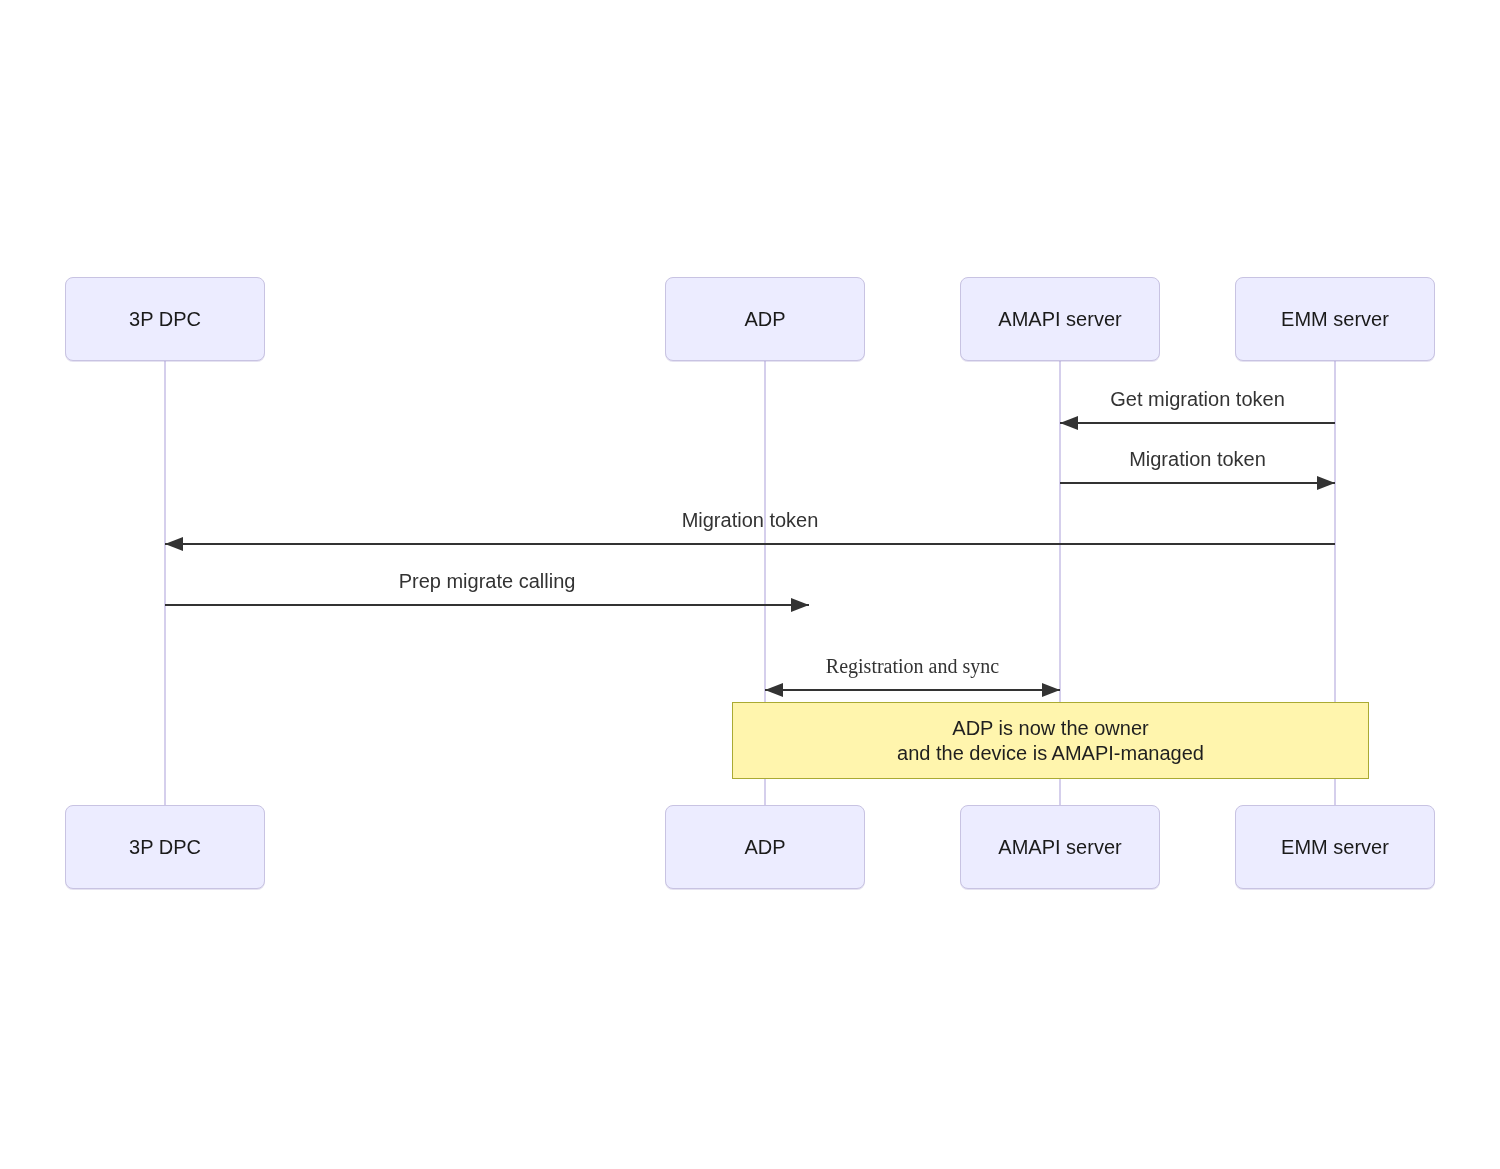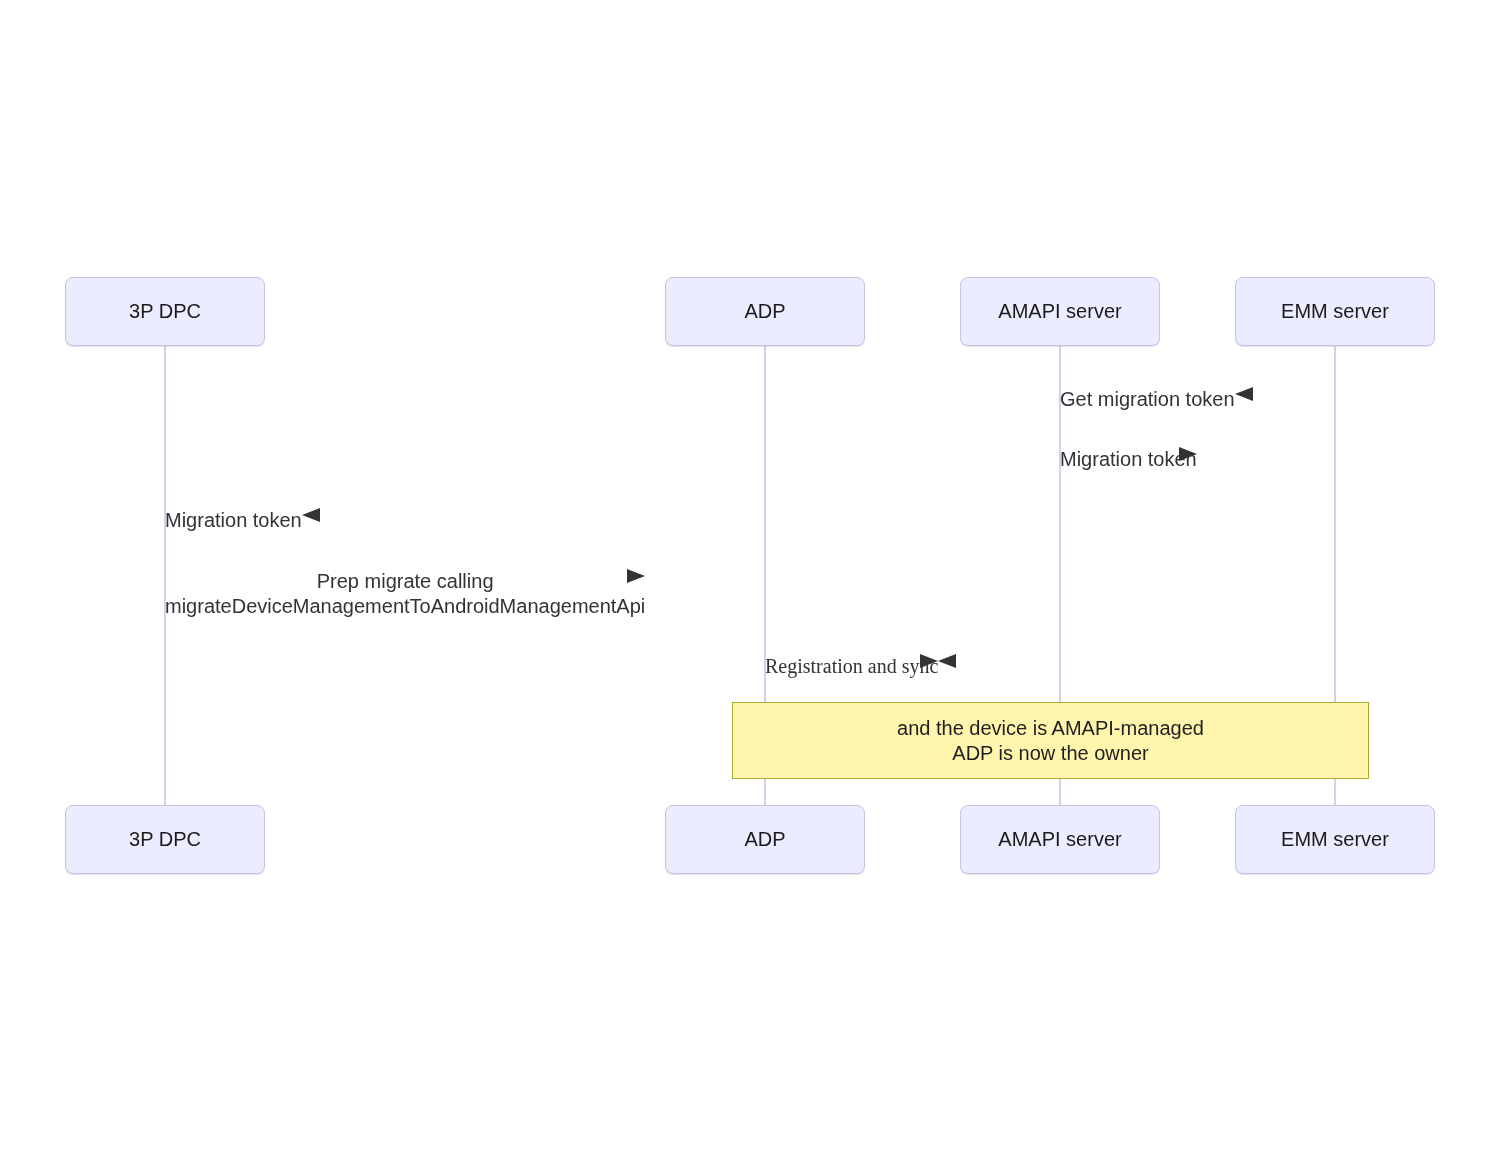--- a/index.html
+++ b/index.html
@@ -25,35 +25,35 @@
     overflow:hidden;
   }
   .lifeline{
     position:absolute;
     width:2px;
     background:var(--lifeline);
   }
   .actor-box{
     position:absolute;
     width:200px;
-    height:69px;
+    height:84px;
     background:var(--actor-fill);
     border:1px solid var(--actor-border);
     border-radius:8px;
     display:flex;
     align-items:center;
     justify-content:center;
     font-size:20px;
     color:var(--actor-text);
     box-shadow:0 1px 0 rgba(150,140,200,.25);
   }
   .msg{
     position:absolute;
     display:flex;
-    flex-direction:row;
+    flex-direction:column;
   }
   .msg-label{
     text-align:center;
     font-size:20px;
     line-height:25px;
     color:var(--msg-text);
     margin-bottom:4px;
     white-space:nowrap;
   }
   .msg-track{
@@ -140,40 +140,39 @@
     <div class="msg-label">Migration token</div>
     <div class="msg-track">
       <div class="msg-line"></div>
       <div class="ah-left"></div>
     </div>
   </div>
 
   <div class="msg" style="left:165px;top:569px;width:644px;">
     <div class="msg-label">
       <div>Prep migrate calling</div>
-      <div>migrateDeviceManagementToAndroidManagementApi</div>
     </div>
     <div class="msg-track">
       <div class="msg-line"></div>
       <div class="ah-right"></div>
     </div>
   </div>
 
   <div class="msg" style="left:765px;top:654px;width:295px;font-family:Liberation Serif, serif;">
     <div class="msg-label">Registration and sync</div>
     <div class="msg-track">
       <div class="msg-line"></div>
       <div class="ah-left"></div>
       <div class="ah-right"></div>
     </div>
   </div>
 
   <div class="note" style="left:732px;top:702px;width:637px;height:77px;">
+    <div>ADP is now the owner</div>
     <div>and the device is AMAPI-managed</div>
-    <div>ADP is now the owner</div>
   </div>
 
   <div class="actor-box" style="left:65px;top:805px;">
       <span>3P DPC</span>
     </div>
   <div class="actor-box" style="left:665px;top:805px;">
       <span>ADP</span>
     </div>
   <div class="actor-box" style="left:960px;top:805px;">
       <span>AMAPI server</span>

